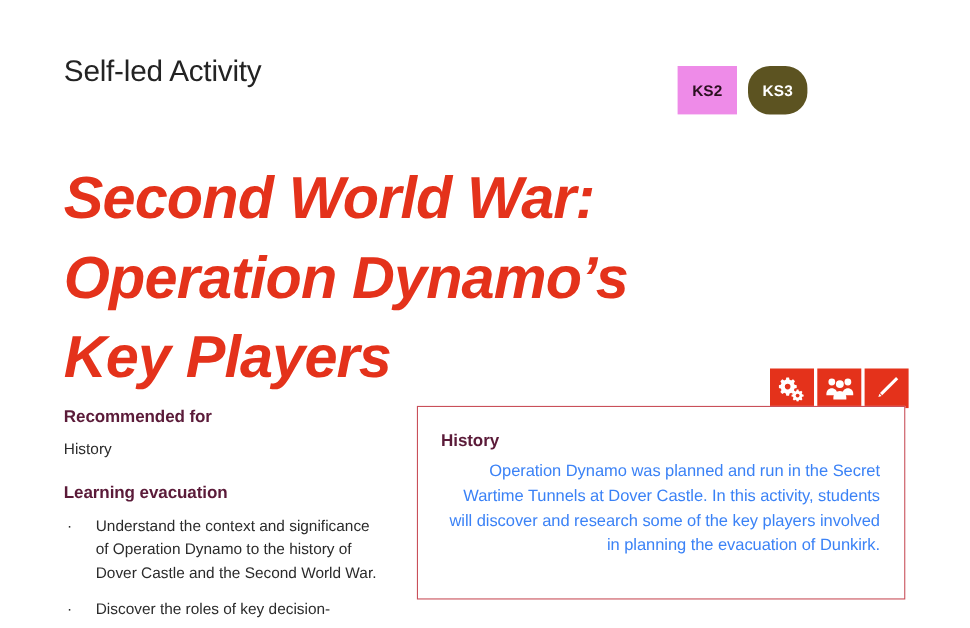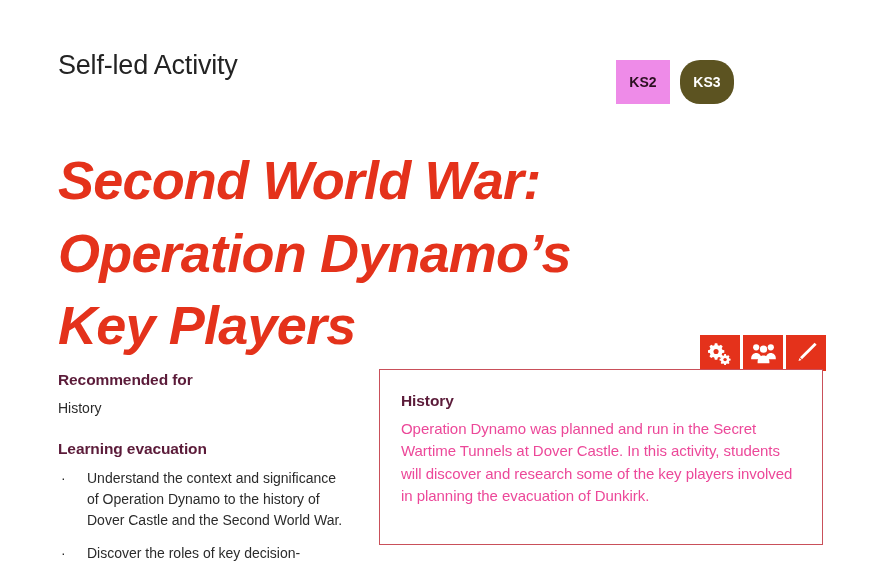--- a/index.html
+++ b/index.html
@@ -148,22 +148,23 @@
     font-size: 15.5px;
     font-weight: 700;
     color: #5B1B39;
     line-height: 1.3;
     letter-spacing: -0.1px;
   }
   .summary-body {
     margin-top: 7px;
     font-size: 15px;
     line-height: 1.49;
-    color: #ec4899;
+    color: #3b82f6;
     letter-spacing: -0.05px;
+    text-align: right;
   }
 </style>
 </head>
 <body>
 
 <div class="page">
 
   <div class="kicker">Self-led Activity</div>
 
   <div class="badges">

